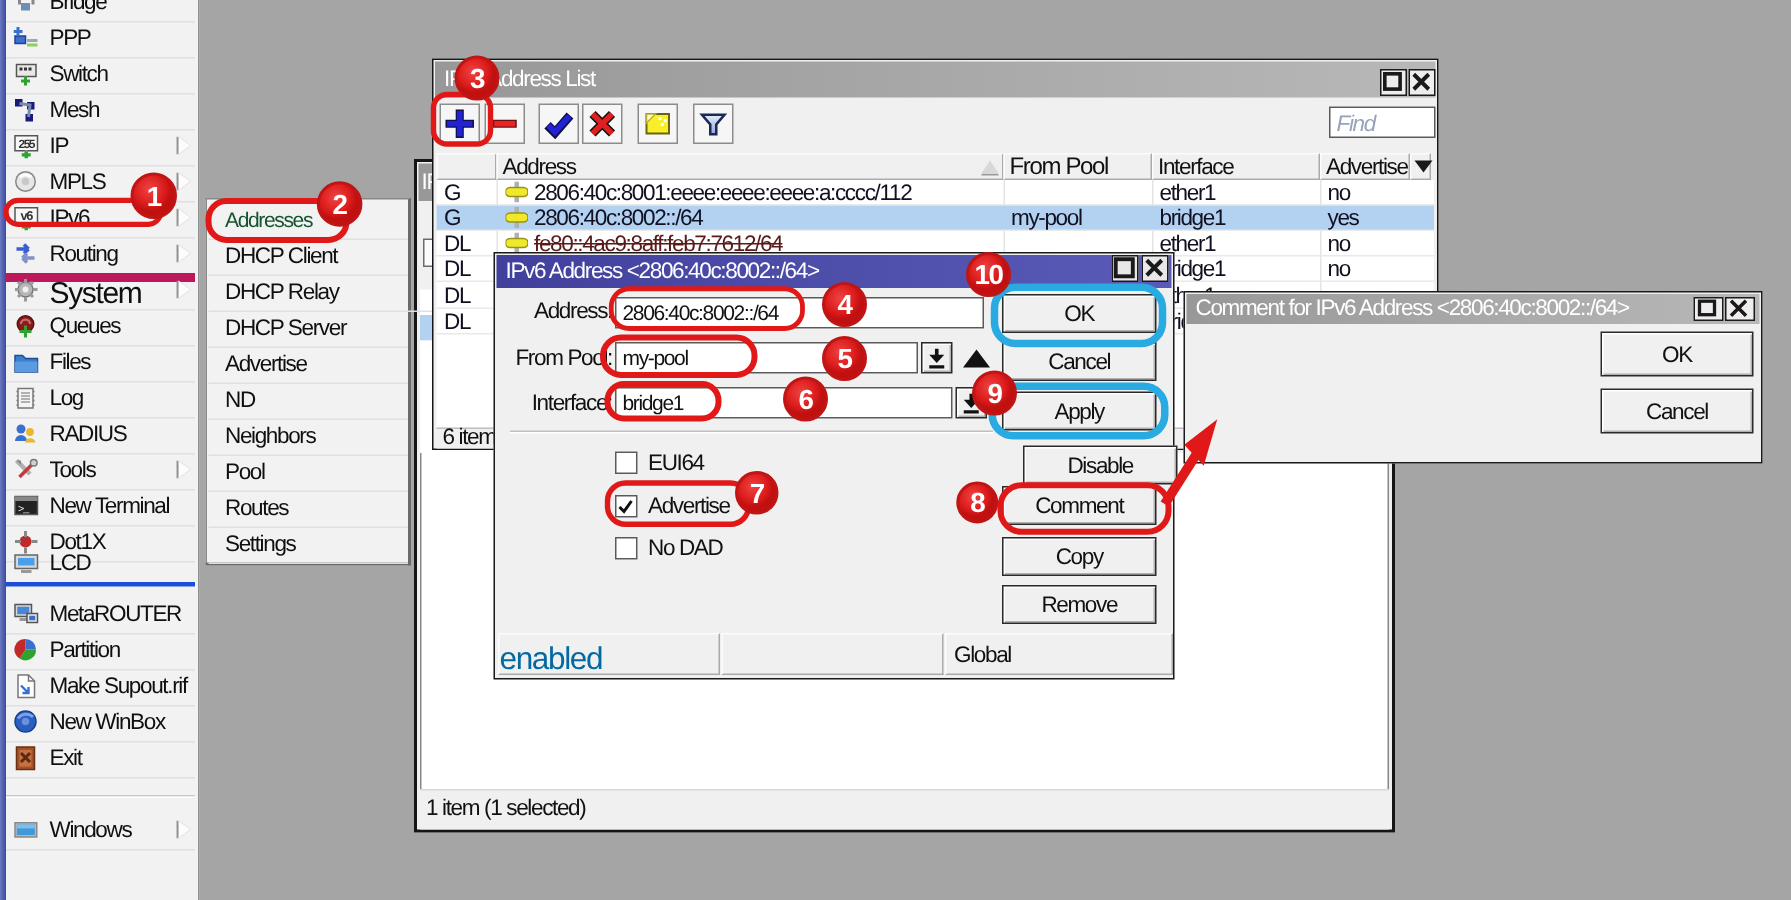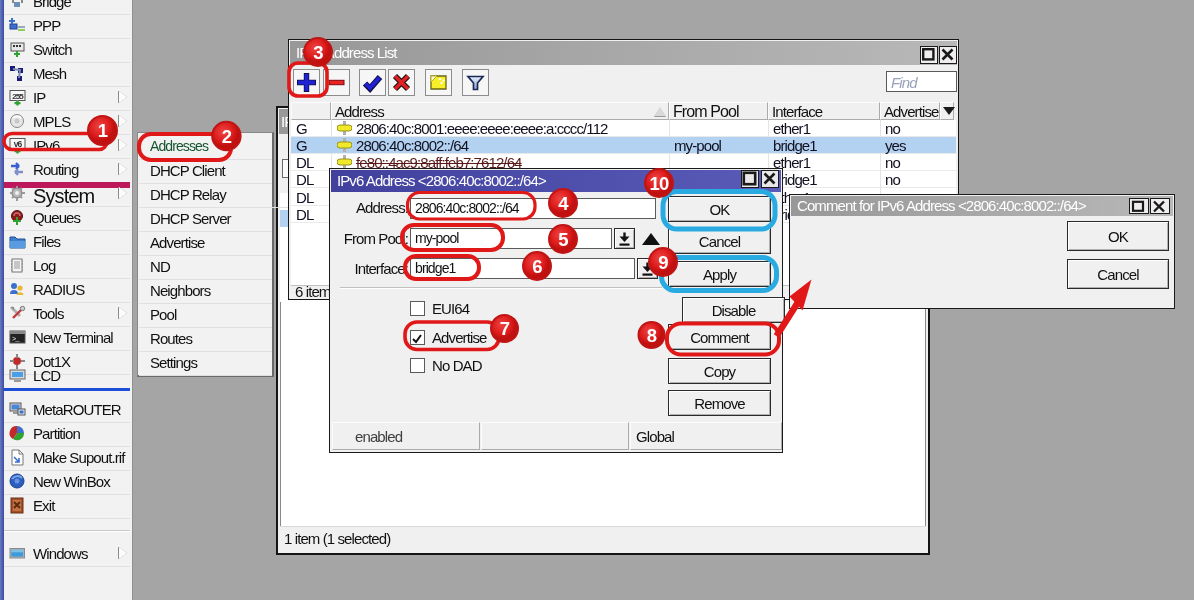--- a/index.html
+++ b/index.html
@@ -449,21 +449,21 @@
     <div class="abs" style="left:80px;top:189px;width:15px;height:15px;background:#fff;border:1px solid #5a5a5a;box-sizing:border-box"></div>
     <div class="abs" style="left:102px;top:188px;font-size:15px;color:#111">No DAD</div>
     <div class="btn" style="left:338px;top:26.5px;width:103px;height:26px;line-height:25px">OK</div>
     <div class="btn" style="left:338px;top:58.5px;width:103px;height:26px;line-height:25px">Cancel</div>
     <div class="btn" style="left:338px;top:91.5px;width:103px;height:26px;line-height:25px">Apply</div>
     <div class="btn" style="left:352px;top:127.5px;width:103px;height:26px;line-height:25px">Disable</div>
     <div class="btn" style="left:338px;top:154.5px;width:103px;height:26px;line-height:25px">Comment</div>
     <div class="btn" style="left:338px;top:188.5px;width:103px;height:26px;line-height:25px">Copy</div>
     <div class="btn" style="left:338px;top:220.5px;width:103px;height:26px;line-height:25px">Remove</div>
     <div class="cell" style="left:2px;top:253px;width:148px;height:28px">
-      <span style="position:absolute;left:22px;top:5px;font-size:15px;color:#404040">enabled</span>
+      <span style="position:absolute;left:0;top:5px;font-size:21px;color:#0369a1">enabled</span>
     </div>
     <div class="cell" style="left:151px;top:253px;width:148px;height:28px"></div>
     <div class="cell" style="left:300px;top:253px;width:152px;height:28px">
       <span style="position:absolute;left:5px;top:5px;font-size:15px;color:#111">Global</span>
     </div>
   </div>
 <div class="abs" style="left:789px;top:194px;width:386px;height:115px;background:#f0f0f0;border:1.5px solid #1a1a1a;box-sizing:border-box">
     <div class="abs" style="left:1px;top:1px;right:1px;height:20px;background:linear-gradient(90deg,#989898,#b8b8b8);color:#fff;font-size:15px">
       <span style="position:absolute;left:6px;top:1px">Comment for IPv6 Address &lt;2806:40c:8002::/64&gt;</span>
       <div class="abs" style="right:24px;top:2px;width:20px;height:16px;background:#efeded;border:1.5px solid #1a1a1a;box-sizing:border-box"><svg width="17" height="13">

